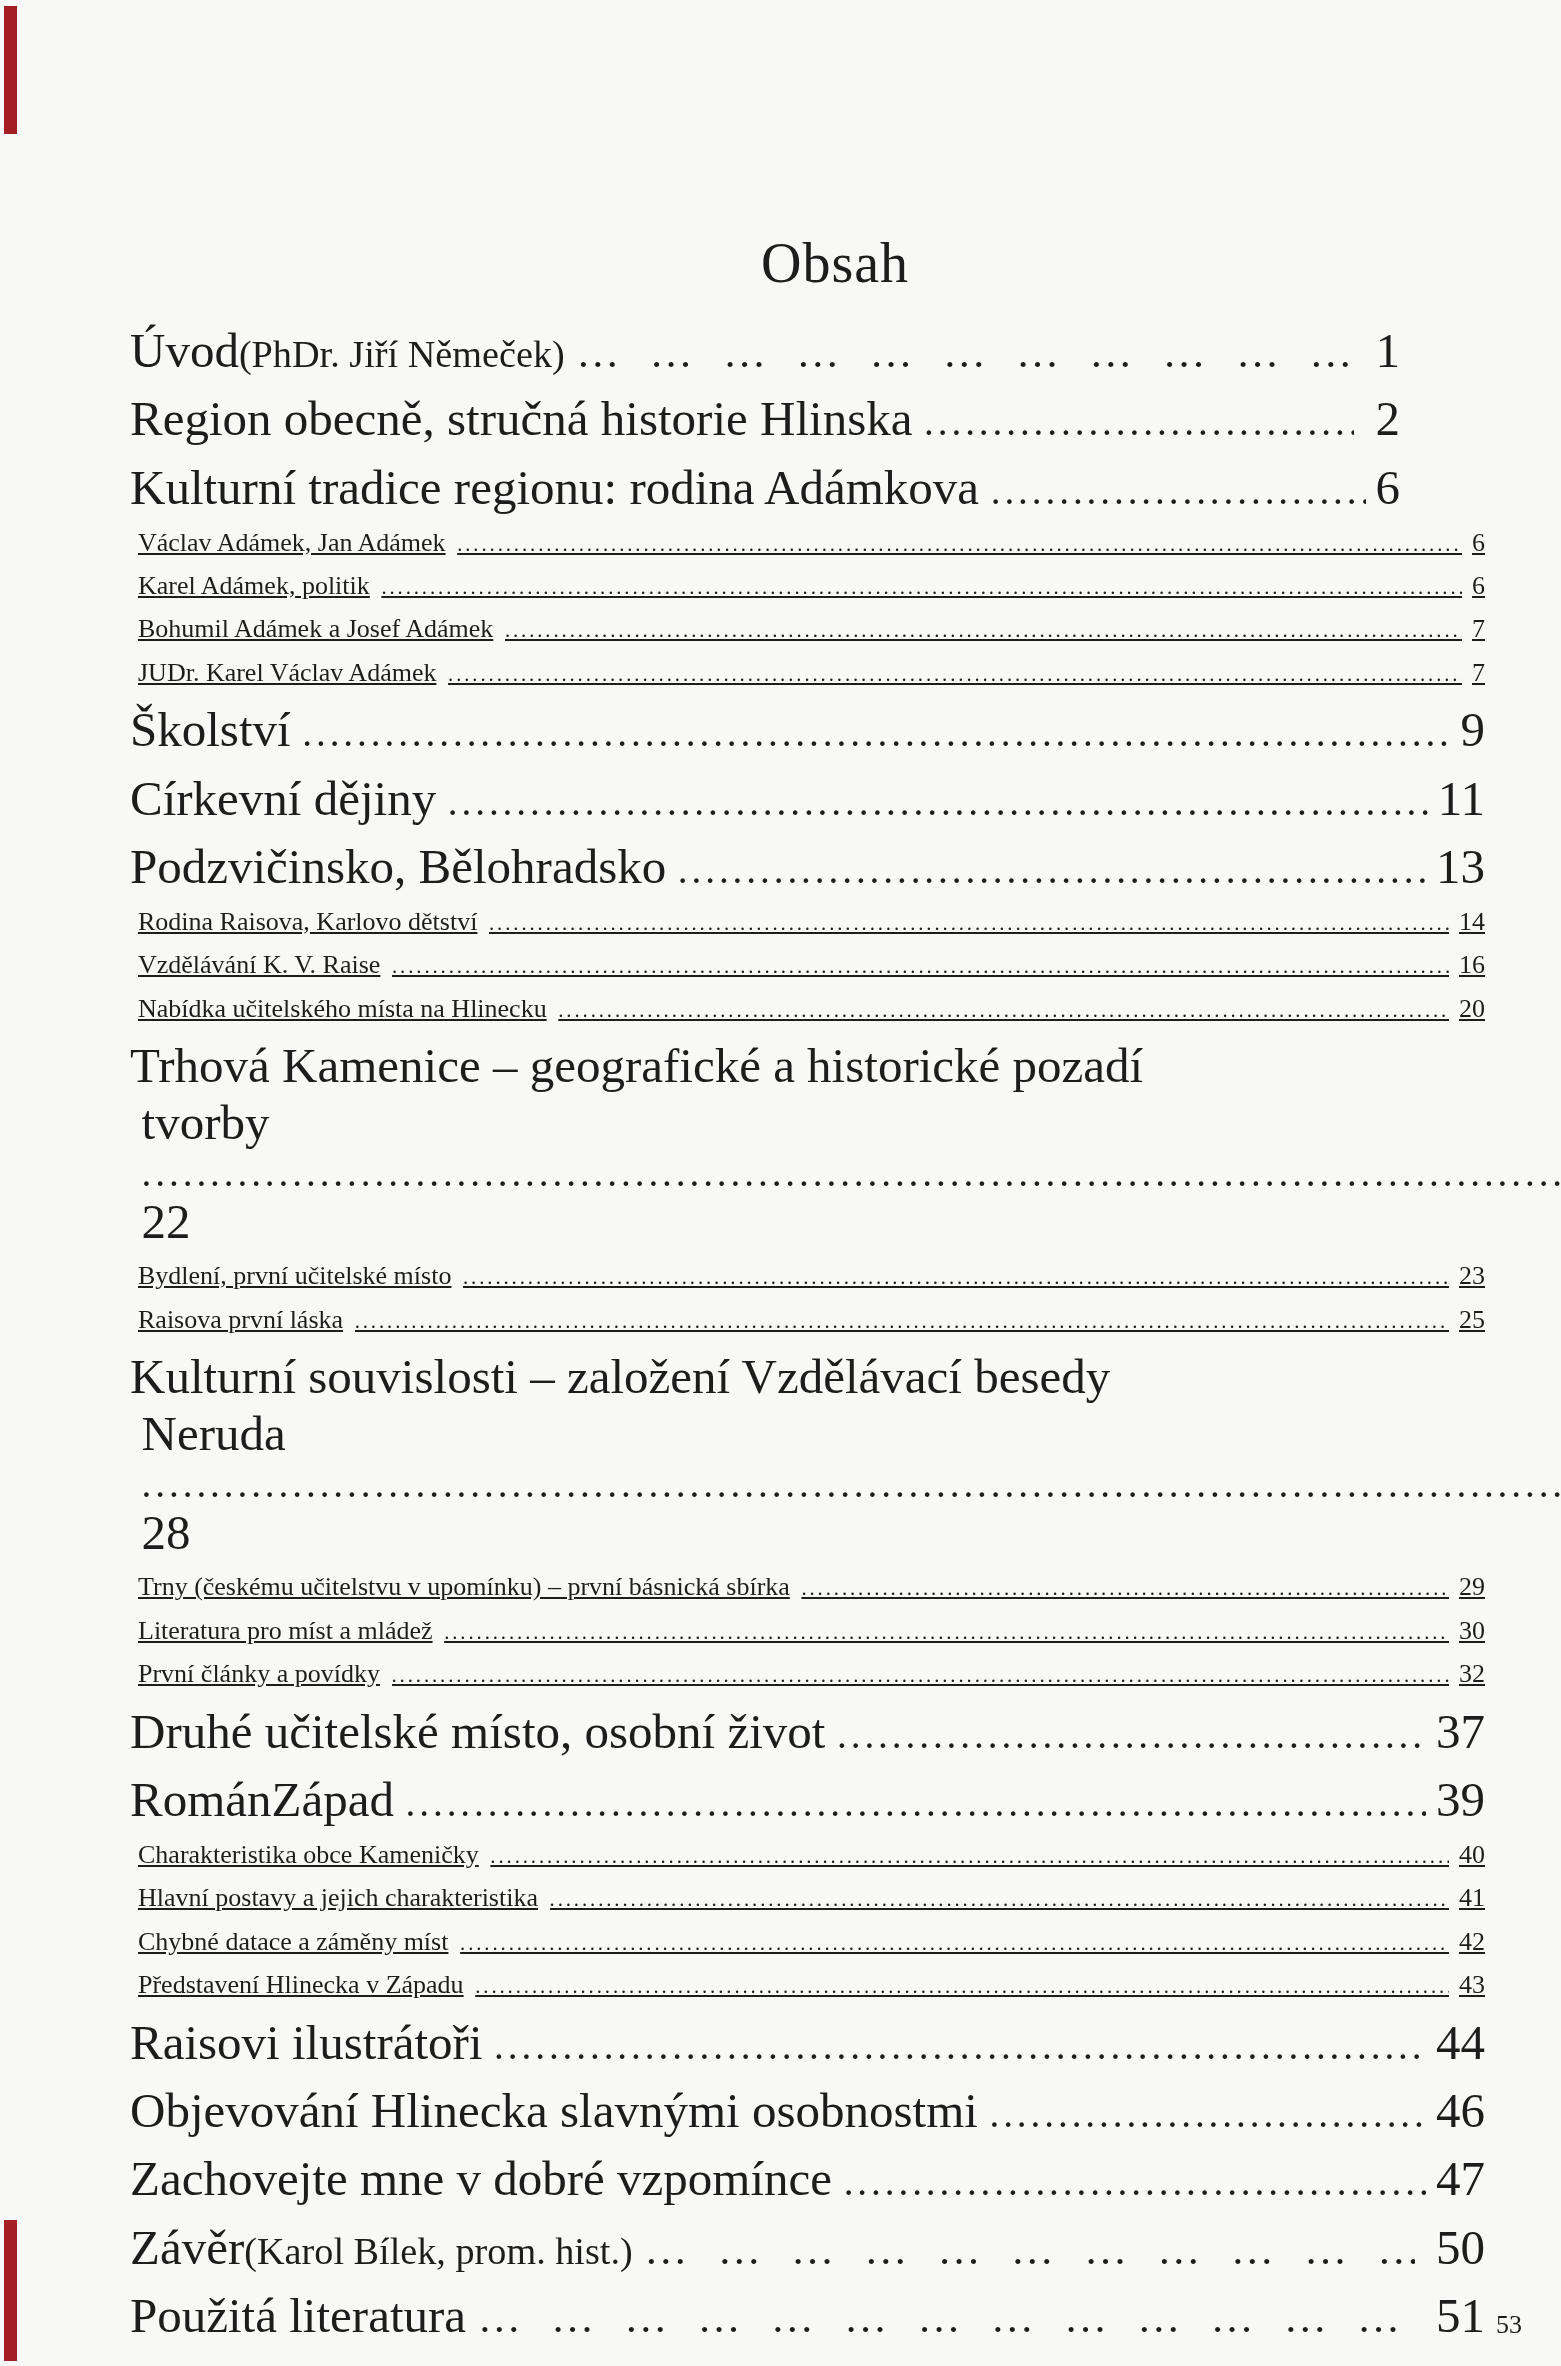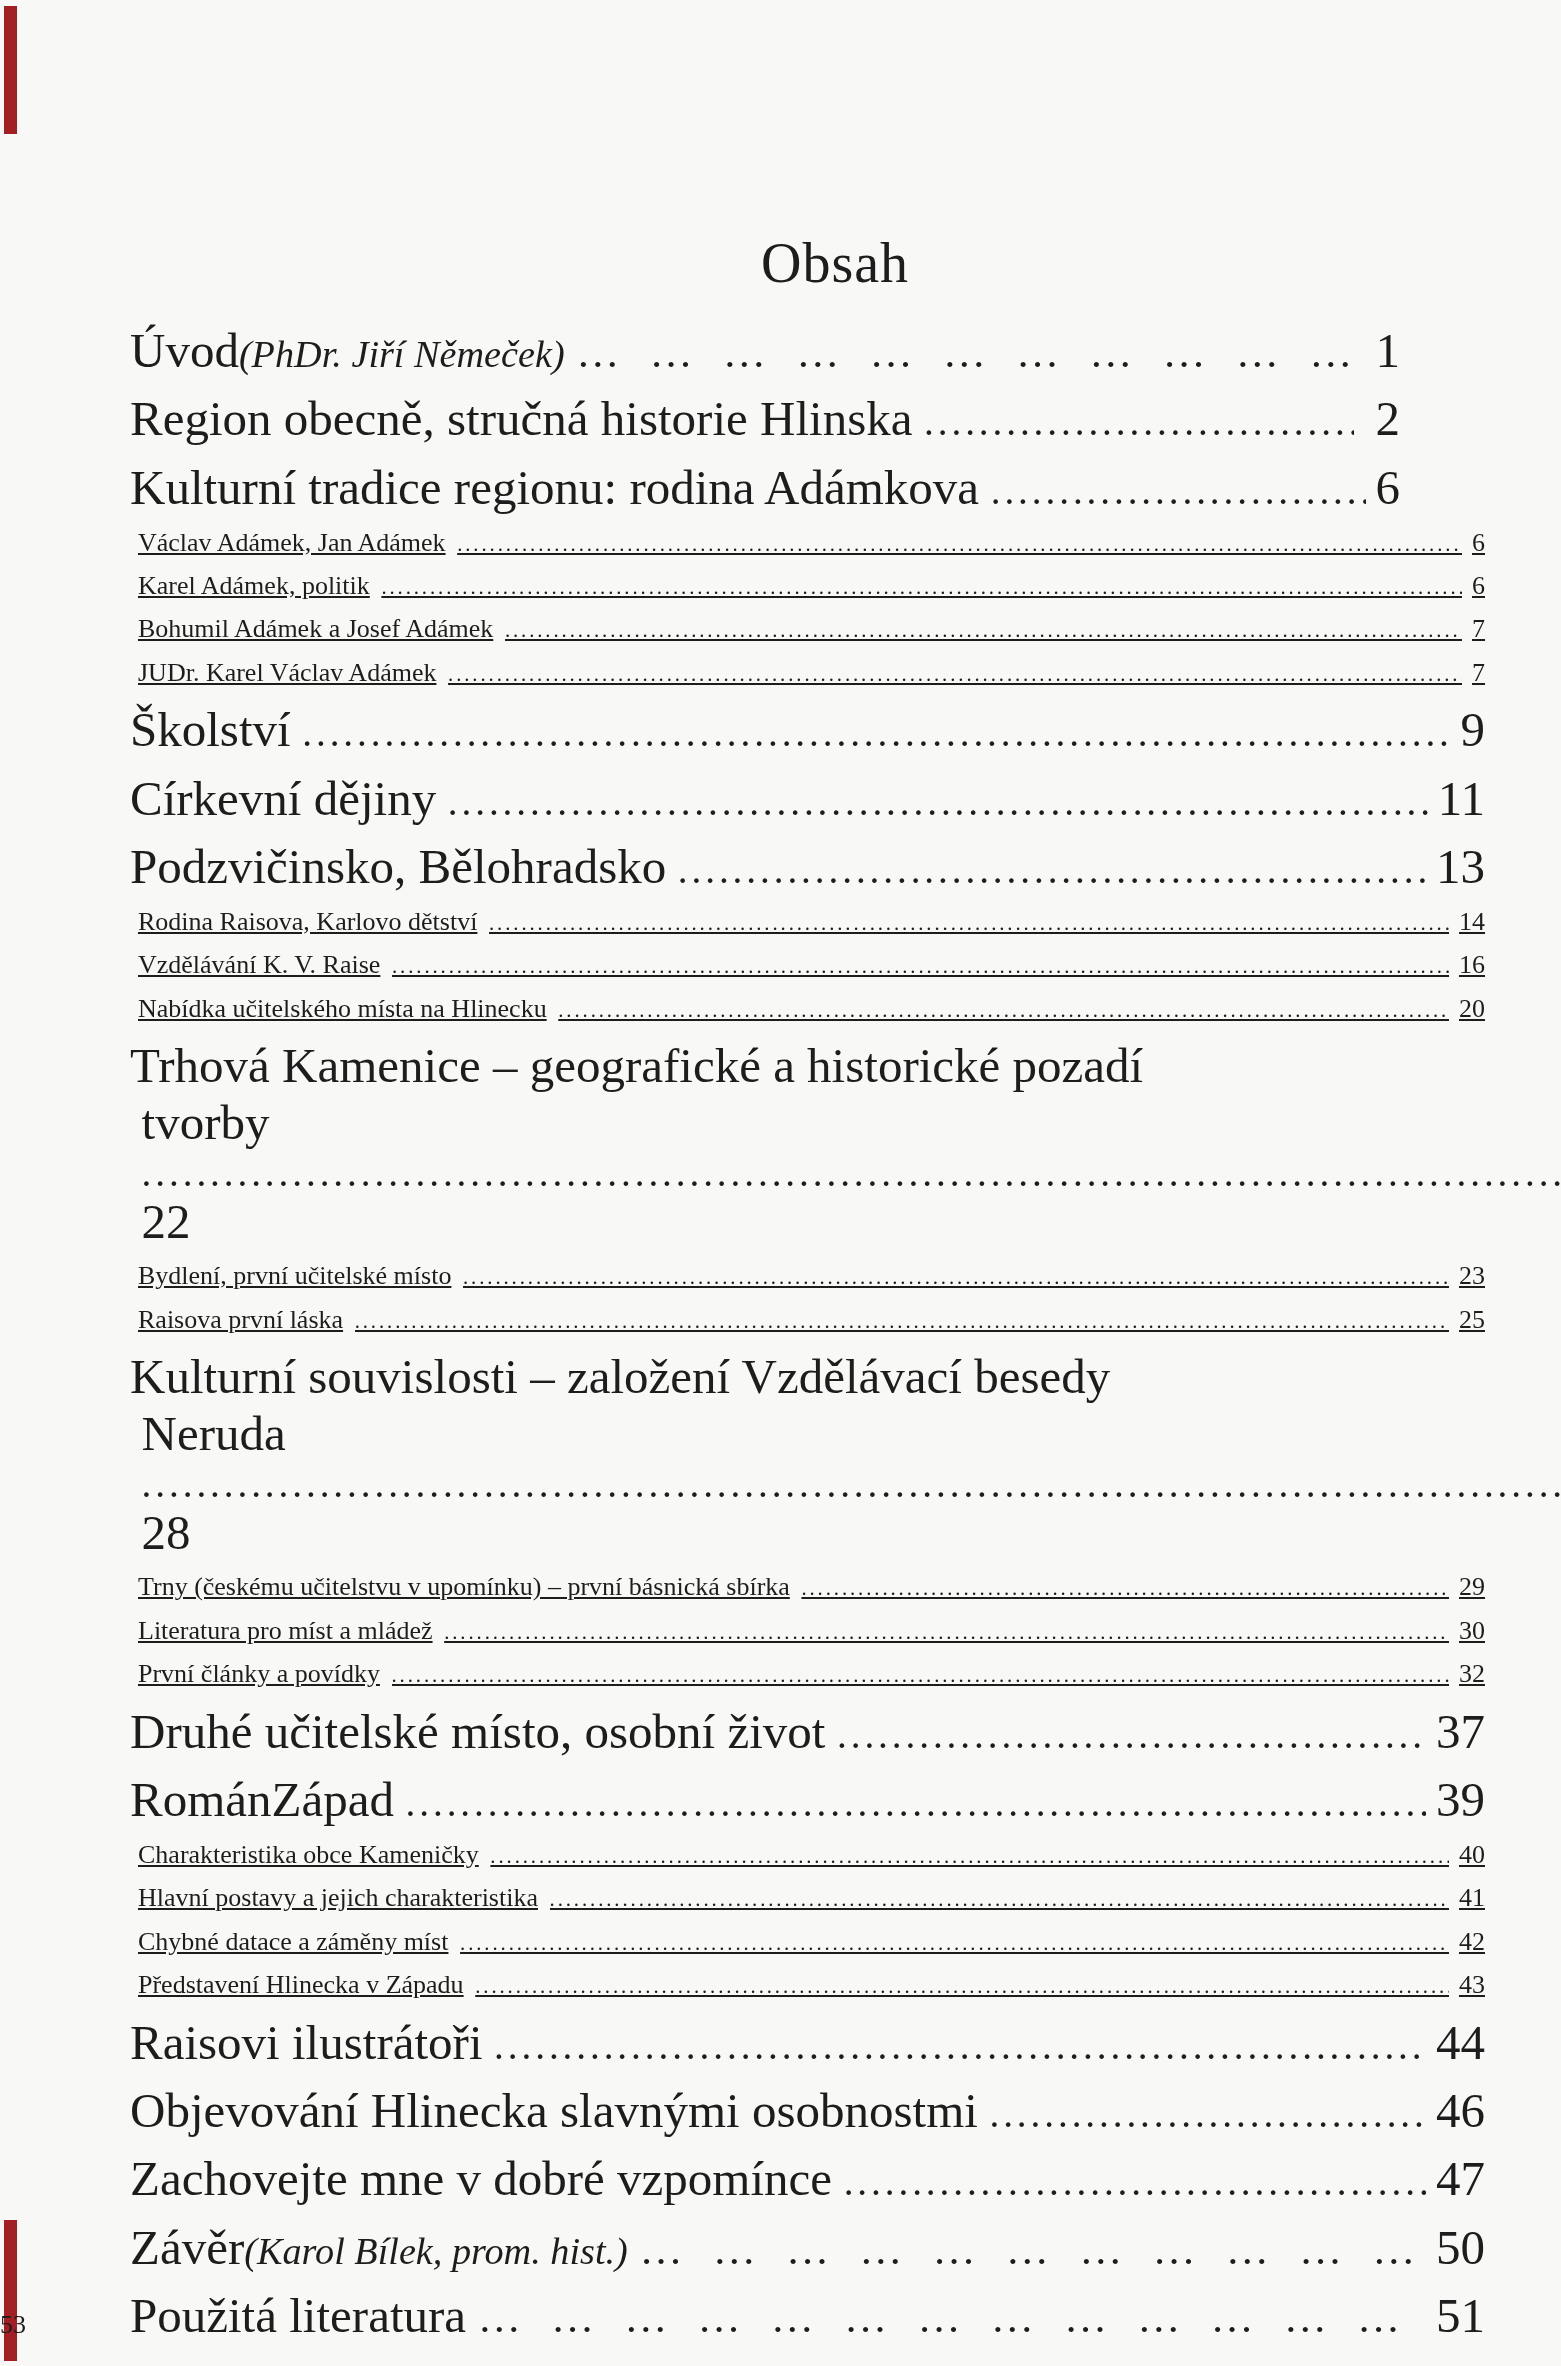--- a/index.html
+++ b/index.html
@@ -43,38 +43,38 @@
   }
   .row.big.cont{ margin-top:1.9px;flex-direction:column; }
   .row.sub{
     font-size:26px;
     line-height:1.3;
     margin:9.7px 0 9.7px 39px;
     text-decoration:underline;
   }
   .row.short{ padding-right:85px; }
   .seg.italic{ }
-  .seg.italic-small{ font-style:italic; font-size:0.78em; }
+  .seg.italic-small{ font-size:0.78em; }
   .leader{
     flex:1;
     overflow:hidden;
     white-space:nowrap;
     margin:0 5.8px 0 11.6px;
     min-width:0;
   }
   .leader.dense{ font-size:0.80em; letter-spacing:3.9px; }
   .leader.spaced{ font-size:0.88em; letter-spacing:2.9px; word-spacing:13.6px; }
   .row.sub .leader.dense{ letter-spacing:2.9px; }
   .pagenum{ margin-left:3.9px; }
   .row.gapnum .pagenum{ margin-left:15.5px; }
   .footer-num{
     position:absolute;
     left:0;right:39px;
     bottom:27px;
-    text-align:left;
+    text-align:right;
     font-size:26px;
   }
   .scan-mark{
     position:absolute;
     left:3.9px;
     width:13.6px;
     background:var(--scan-mark);
   }
   .scan-mark.top{ top:5.8px; height:128px; }
   .scan-mark.bottom{ bottom:5.8px; height:141px; }

